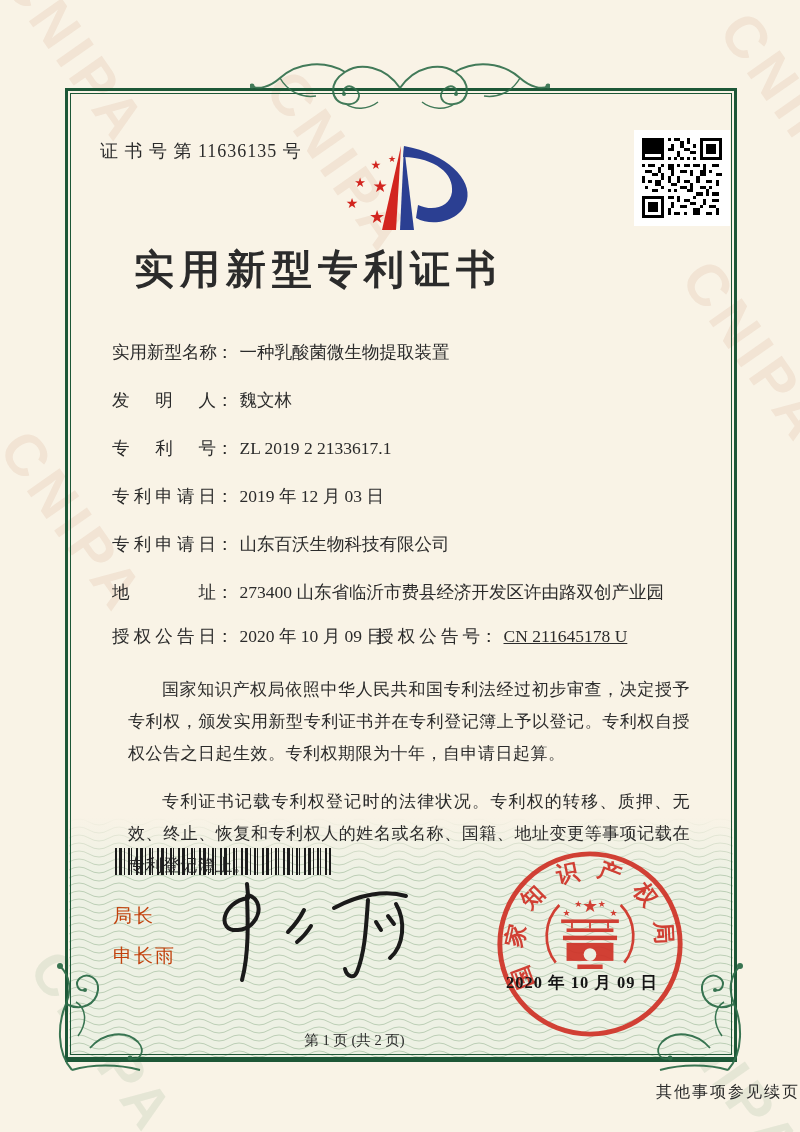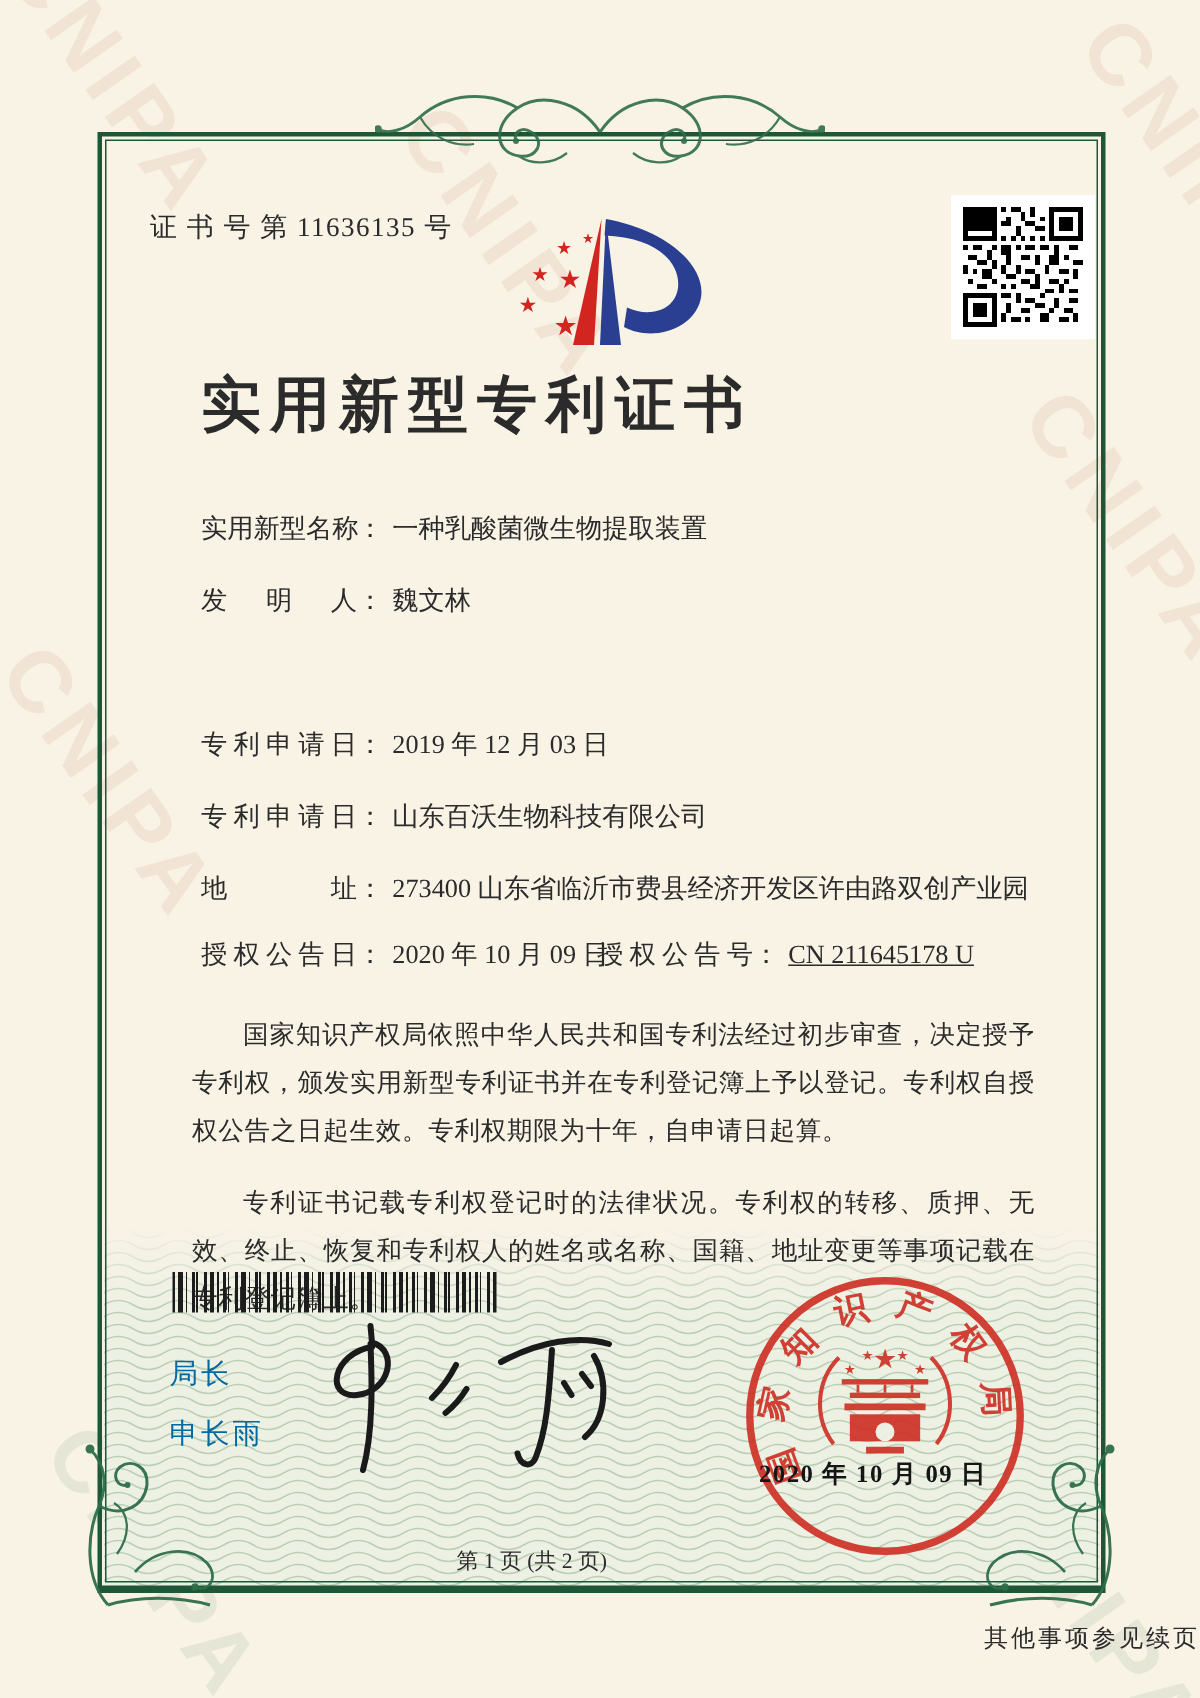--- a/index.html
+++ b/index.html
@@ -29,37 +29,37 @@
   .cert-number{position:absolute;left:100px;top:139px;font-size:18px;letter-spacing:1px;z-index:4;}
   .logo{position:absolute;left:320px;top:112px;z-index:4;}
   .qr{position:absolute;left:634px;top:130px;width:96px;height:96px;background:#fff;padding:0;z-index:4;}
   .qr svg{position:absolute;left:8px;top:8px;}
   .title{
     position:absolute;left:0;top:242px;width:636px;text-align:center;
     font-size:40px;font-weight:bold;letter-spacing:6px;z-index:4;
   }
   
   .field{position:absolute;left:112px;width:600px;font-size:17.5px;z-index:4;white-space:nowrap;}
-  .field .lbl{display:inline-block;width:104px;text-align:justify;text-align-last:justify;vertical-align:bottom;margin-left:22px;}
+  .field .lbl{display:inline-block;width:104px;text-align:justify;text-align-last:justify;vertical-align:bottom;}
   .field .colon{display:inline-block;margin-right:6px;}
   .grant-no{position:absolute;left:264px;top:0;white-space:nowrap;text-decoration:underline;}
   
   .body-text{position:absolute;left:112px;top:658px;width:594px;z-index:4;}
   .body-text p{margin:16px;font-size:17px;line-height:32px;text-align:justify;text-indent:2em;letter-spacing:0.5px;}
   
   .barcode{
     position:absolute;left:115px;top:848px;width:216px;height:27px;z-index:4;
     background:repeating-linear-gradient(90deg,
       #1c1c1c 0 2px,transparent 2px 4px,
       #1c1c1c 4px 7px,transparent 7px 9px,
       #1c1c1c 9px 10px,transparent 10px 13px,
       #1c1c1c 13px 15px,transparent 15px 16px,
       #1c1c1c 16px 17px,transparent 17px 21px);
   }
-  .signer{position:absolute;left:113px;top:903px;z-index:4;font-family:"Liberation Sans","DejaVu Sans",sans-serif;font-size:19px;letter-spacing:2px;color:#0369a1;}
+  .signer{position:absolute;left:113px;top:903px;z-index:4;font-family:"Liberation Sans","DejaVu Sans",sans-serif;font-size:19px;letter-spacing:2px;color:#c2410c;}
   .signer div{margin-bottom:14px;}
   .signature{position:absolute;left:208px;top:876px;z-index:4;}
   .seal{position:absolute;left:492px;top:846px;z-index:5;}
   .seal-date{
     position:absolute;left:482px;top:972px;width:200px;text-align:center;z-index:6;
     font-size:16.5px;font-weight:bold;color:#151515;letter-spacing:1px;
   }
   .page-indicator{position:absolute;left:0;top:1031px;width:709px;text-align:center;font-size:14.5px;z-index:4;}
   .continue-note{position:absolute;left:0;top:1082px;width:800px;text-align:right;font-size:16px;letter-spacing:2px;z-index:4;}
   
@@ -198,20 +198,23 @@
   </div>
 
   <div class="title">实用新型专利证书</div>
 
   <div class="field" style="top:340px;">
     <span class="lbl">实用新型名称</span><span class="colon">：</span><span>一种乳酸菌微生物提取装置</span>
   </div>
   <div class="field" style="top:388px;">
     <span class="lbl">发明人</span><span class="colon">：</span><span>魏文林</span>
   </div>
+  <div class="field" style="top:436px;">
+    <span class="lbl">专利号</span><span class="colon">：</span><span>ZL 2019 2 2133617.1</span>
+  </div>
   <div class="field" style="top:484px;">
     <span class="lbl">专利申请日</span><span class="colon">：</span><span>2019 年 12 月 03 日</span>
   </div>
   <div class="field" style="top:532px;">
     <span class="lbl">专利申请日</span><span class="colon">：</span><span>山东百沃生物科技有限公司</span>
   </div>
   <div class="field" style="top:580px;">
     <span class="lbl">地址</span><span class="colon">：</span><span>273400  山东省临沂市费县经济开发区许由路双创产业园</span>
   </div>
   <div class="field" style="top:624px;">

